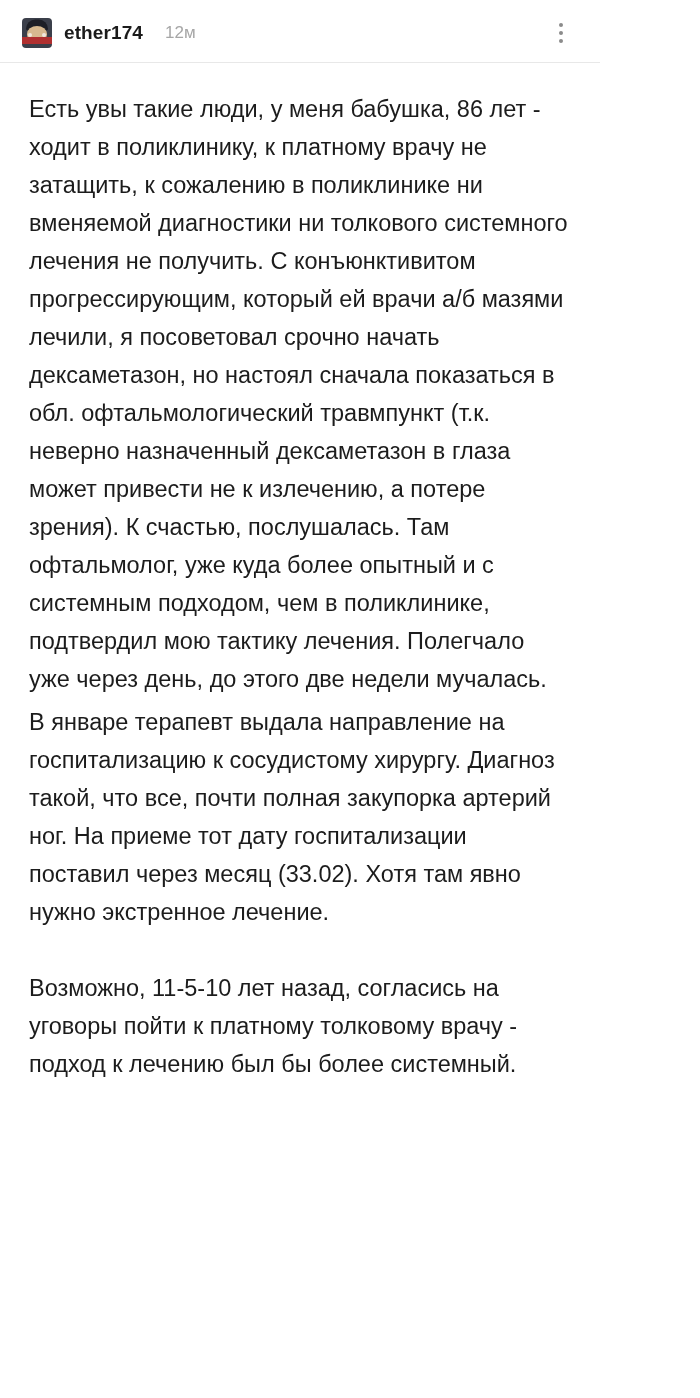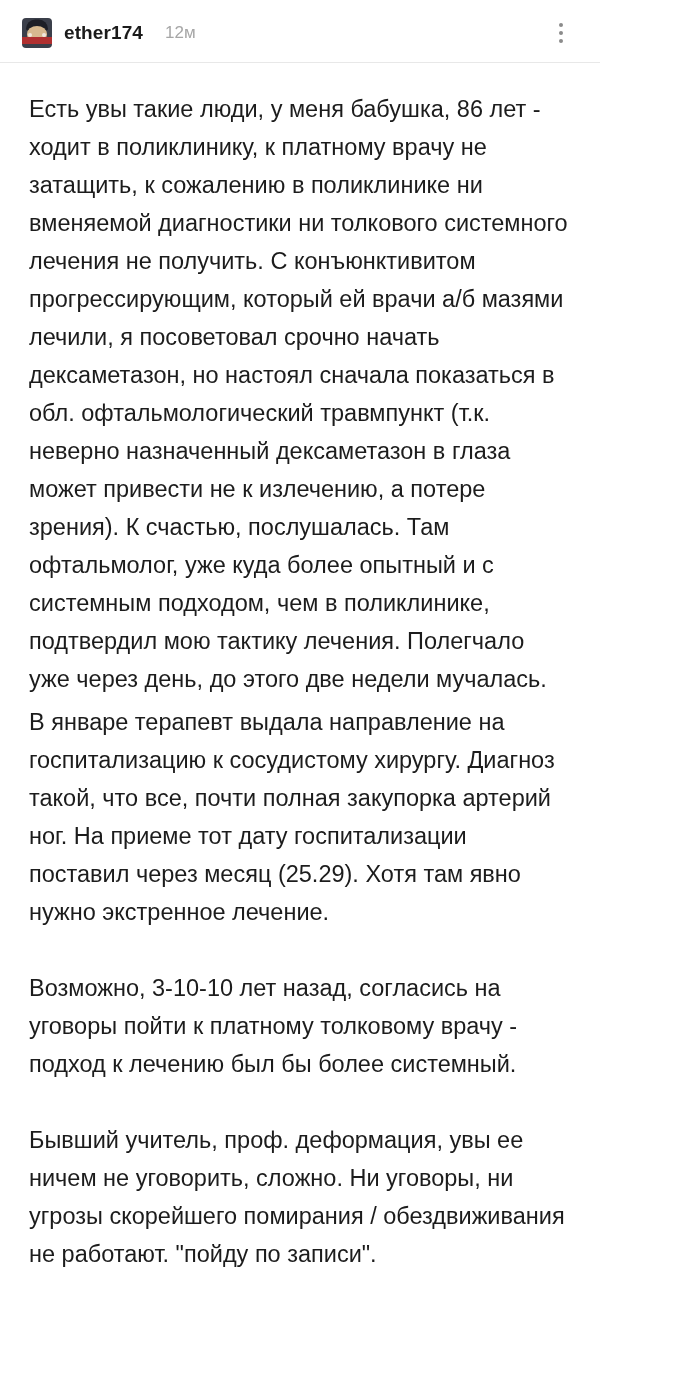--- a/index.html
+++ b/index.html
@@ -168,18 +168,17 @@
       <i></i>
       <i></i>
       <i></i>
     </div>
   </div>
 
   <div class="divider"></div>
 
   <div class="comment-body">
     <p class="para">Есть увы такие люди, у меня бабушка, 86 лет - ходит в поликлинику, к платному врачу не затащить, к сожалению в поликлинике ни вменяемой диагностики ни толкового системного лечения не получить. С конъюнктивитом прогрессирующим, который ей врачи а/б мазями лечили, я посоветовал срочно начать дексаметазон, но настоял сначала показаться в обл. офтальмологический травмпункт (т.к. неверно назначенный дексаметазон в глаза может привести не к излечению, а потере зрения). К счастью, послушалась. Там офтальмолог, уже куда более опытный и с системным подходом, чем в поликлинике, подтвердил мою тактику лечения. Полегчало уже через день, до этого две недели мучалась.</p>
-    <p class="para">В январе терапевт выдала направление на госпитализацию к сосудистому хирургу. Диагноз такой, что все, почти полная закупорка артерий ног. На приеме тот дату госпитализации поставил через месяц (25.29). Хотя там явно нужно экстренное лечение.</p>
-    <p class="para gap">Возможно, 3-10-10 лет назад, согласись на уговоры пойти к платному толковому врачу - подход к лечению был бы более системный.</p>
-    <p class="para gap">Бывший учитель, проф. деформация, увы ее ничем не уговорить, сложно. Ни уговоры, ни угрозы скорейшего помирания / обездвиживания не работают. "пойду по записи".</p>
+    <p class="para">В январе терапевт выдала направление на госпитализацию к сосудистому хирургу. Диагноз такой, что все, почти полная закупорка артерий ног. На приеме тот дату госпитализации поставил через месяц (33.02). Хотя там явно нужно экстренное лечение.</p>
+    <p class="para gap">Возможно, 11-5-10 лет назад, согласись на уговоры пойти к платному толковому врачу - подход к лечению был бы более системный.</p>
   </div>
 
 </div>
 
 </body></html>

